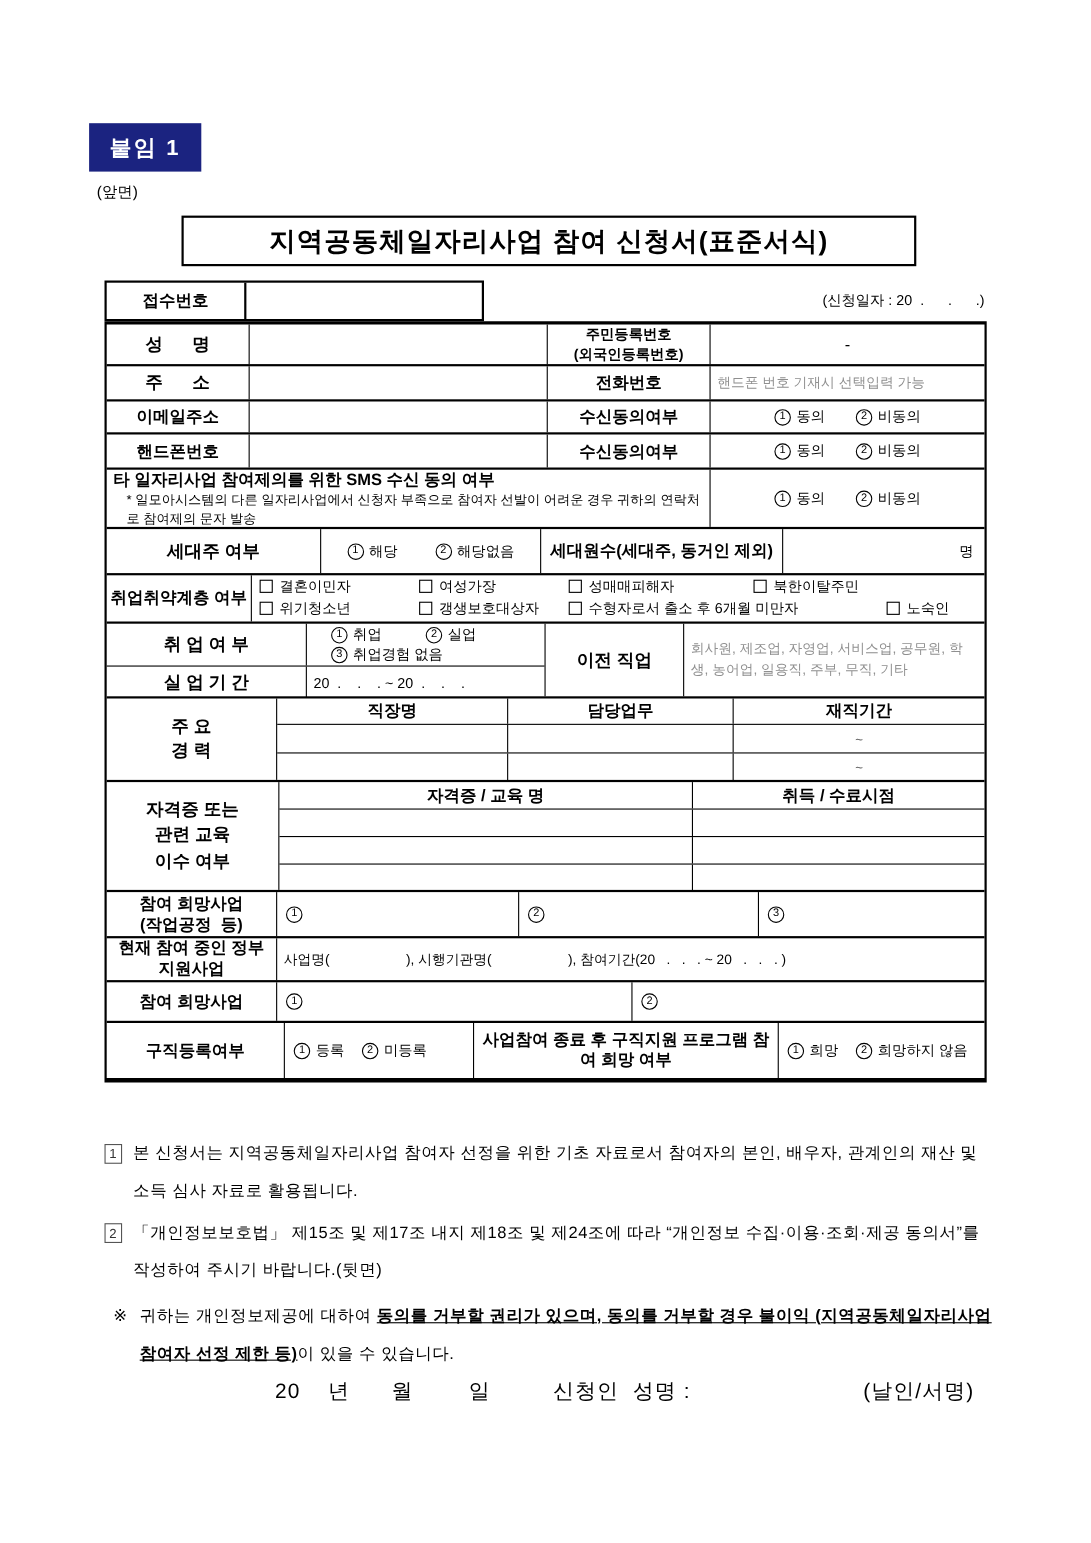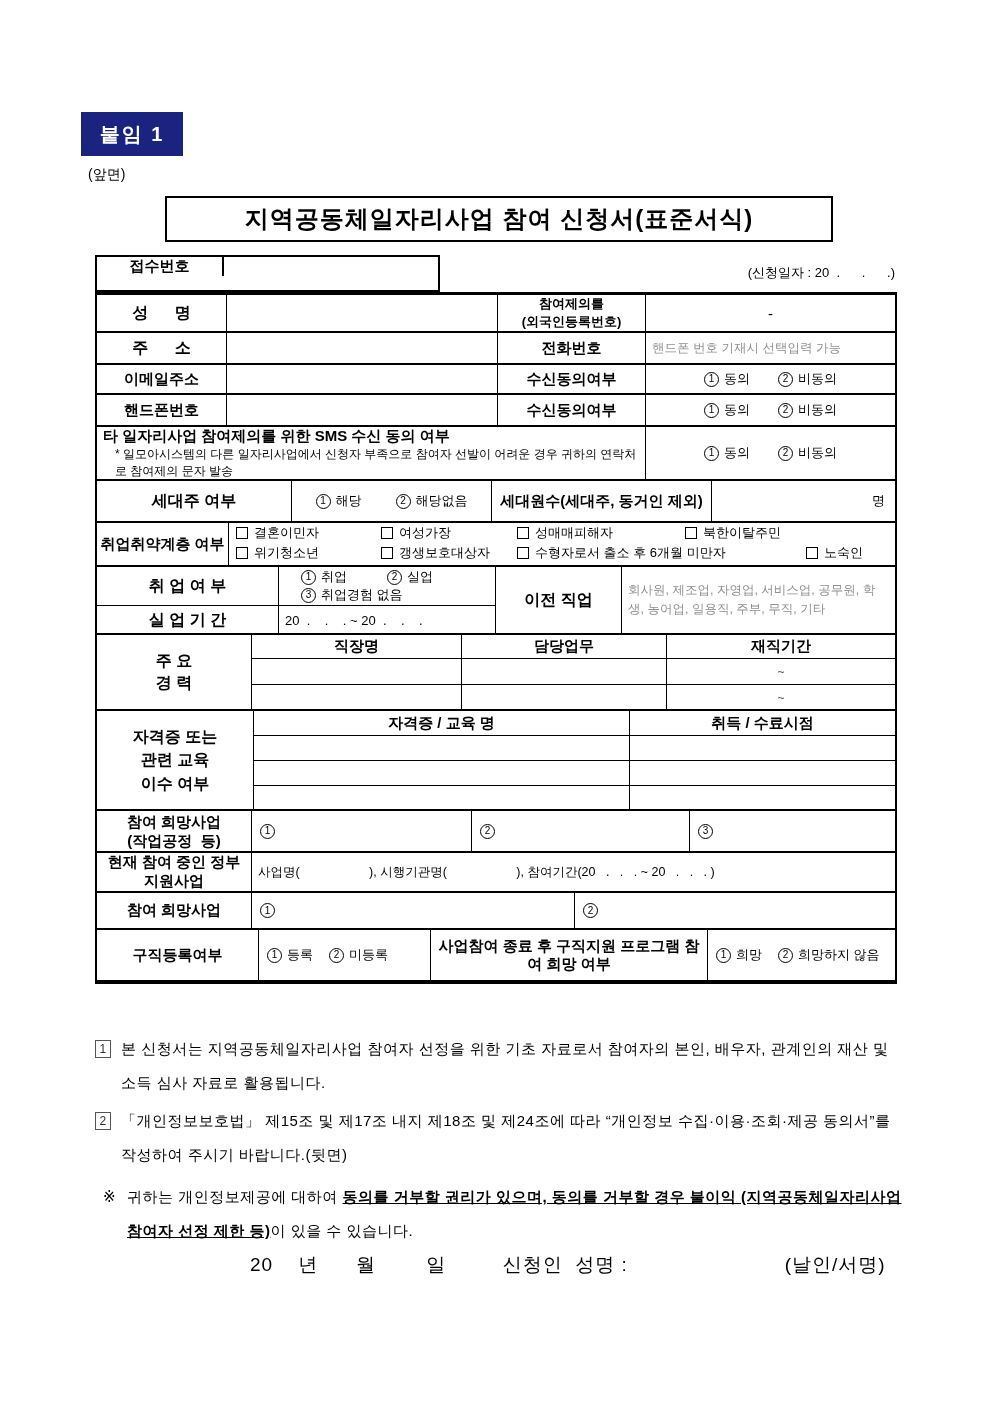--- a/index.html
+++ b/index.html
@@ -27,21 +27,21 @@
   }
   .front { position:absolute; left:88px; top:166px; font-size:14px; }
   .ftitle {
     position:absolute; left:165px; top:196px; width:668px; height:46px;
     border:2px solid #000; display:flex; align-items:center; justify-content:center;
     font-size:24px; font-weight:bold; letter-spacing:1px;
   }
   .adate { position:absolute; right:97px; top:264px; font-size:13px; }
 
   
-  .rbox { position:absolute; left:95px; top:255px; width:345px; height:37px; border:2px solid #000; display:flex;flex-direction:column; }
+  .rbox { position:absolute; left:95px; top:255px; width:345px; height:37px; border:2px solid #000; display:flex; }
   .rbox .rlbl { width:127px; border-right:2px solid #000; display:flex; align-items:center; justify-content:center; font-weight:bold; font-size:15px; }
   .rbox .rval { flex:1; }
 
   
   .tbl {
     position:absolute; left:95px; top:292px; width:802px;
     border:2px solid #000; border-top-width:3px; border-bottom-width:4px;
     font-size:15px;
   }
   .sec { border-bottom:2px solid #000; }
@@ -90,21 +90,21 @@
   </div>
   <div class="adate pre">(신청일자 : 20  .      .      .)</div>
 
   <div class="tbl">
 
     <div class="sec">
       <div class="row rb" style="height:38px">
         <div class="c lbl pre" style="width:130px;font-size:16px">성      명</div>
         <div class="c" style="width:271px"></div>
         <div class="c lbl" style="width:148px;flex-direction:column;justify-content:center;font-size:13px">
-          <div>참여제의를</div>
+          <div>주민등록번호</div>
           <div>(외국인등록번호)</div>
         </div>
         <div class="c last ctr" style="flex:1">-</div>
       </div>
       <div class="row rb" style="height:32px">
         <div class="c lbl pre" style="width:130px;font-size:16px">주      소</div>
         <div class="c" style="width:271px"></div>
         <div class="c lbl" style="width:148px">전화번호</div>
         <div class="c last hint" style="flex:1;padding-left:6px">핸드폰 번호 기재시 선택입력 가능</div>
       </div>

